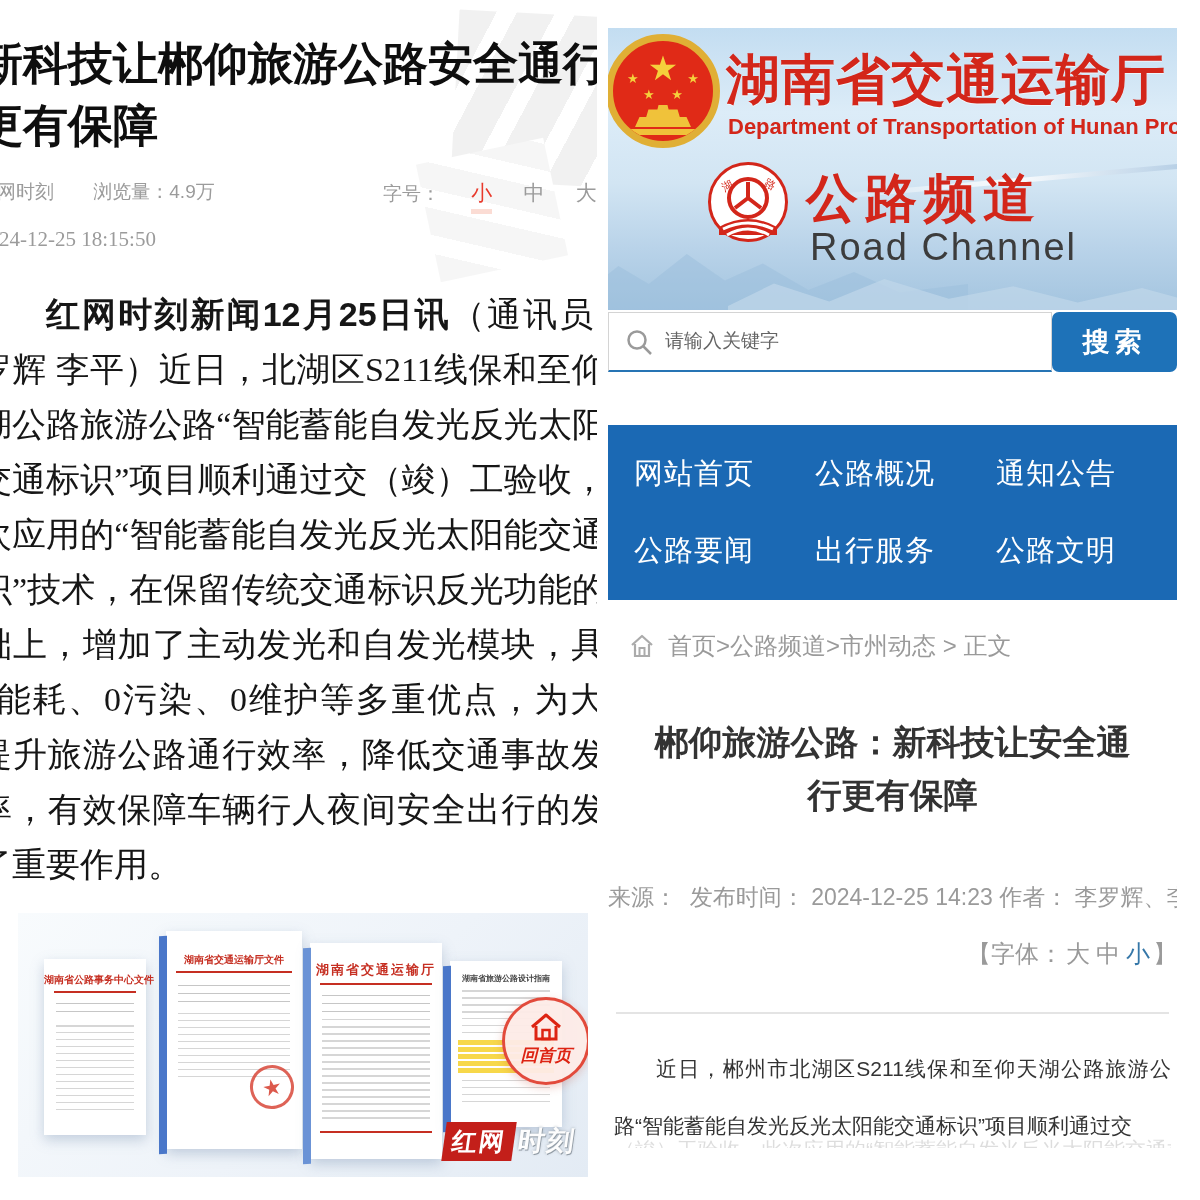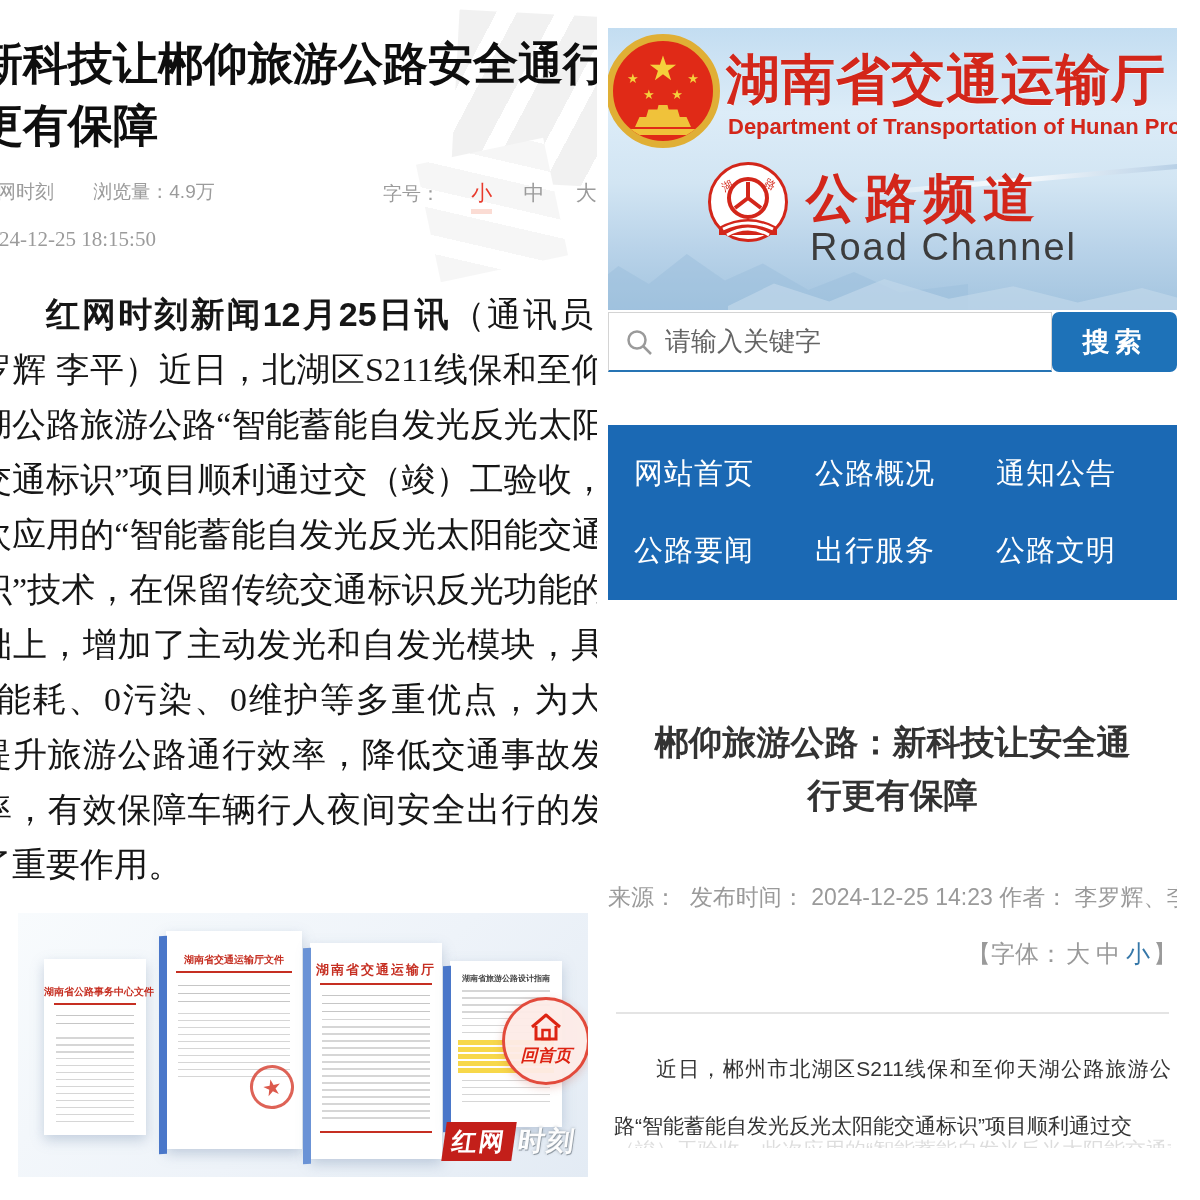--- a/index.html
+++ b/index.html
@@ -42,21 +42,21 @@
      overflow:hidden; }
   .doc { position:absolute; background:#fff; box-shadow:0 5px 12px rgba(110,135,170,.35); }
   .doc .spine { position:absolute; left:-7px; top:5px; bottom:-5px; width:8px;
      background:#4a77c9; transform:skewY(-4deg); }
   .doc-title { text-align:center; font-weight:700; color:#c62f22; white-space:nowrap; }
   .red-rule { height:2px; background:#c62f22; margin:4px 10px; }
   .flines { background:repeating-linear-gradient(#c6c6c6 0 1.5px,transparent 1.5px 8px); margin:6px 12px; }
   .flines.lite { background:repeating-linear-gradient(#d6d6d6 0 1.5px,transparent 1.5px 7px); }
   .hl-lines { background:repeating-linear-gradient(#f7d84a 0 5px,#fff 5px 7px); margin:4px 8px; }
 
-  .doc1 { left:26px;  top:46px; width:102px; height:176px; padding-top:26px; }
+  .doc1 { left:26px;  top:46px; width:102px; height:176px; padding-top:14px; }
   .doc2 { left:148px; top:18px; width:136px; height:218px; padding-top:22px; }
   .doc3 { left:292px; top:30px; width:132px; height:216px; padding-top:18px; }
   .doc4 { left:432px; top:48px; width:112px; height:166px; padding-top:12px; }
 
   .stamp { position:absolute; right:8px; bottom:40px; width:44px; height:44px;
      border:3px solid rgba(214,60,45,.8); border-radius:50%; color:rgba(214,60,45,.85);
      font-size:22px; line-height:40px; text-align:center; transform:rotate(-12deg); }
 
   .back-home { position:absolute; right:-2px; top:84px; width:88px; height:88px;
      border-radius:50%; background:rgba(253,235,231,.95); border:3px solid #e24a3b;
@@ -109,23 +109,23 @@
      border-radius:50%; background:#fff; border:3px solid #d3261a; }
   .channel-cn { position:absolute; left:198px; top:136px; font-size:52px; font-weight:700;
      color:#d3261a; letter-spacing:7px; white-space:nowrap; }
   .channel-en { position:absolute; left:202px; top:198px; font-size:38px; font-weight:500;
      color:#3c3c3c; letter-spacing:2px; white-space:nowrap;
      font-family:"Liberation Sans","DejaVu Sans",sans-serif; }
 
   .search-row { position:absolute; left:0; top:312px; width:569px; height:60px; display:flex; }
   .search-box { flex:1; background:#fff; border:1px solid #d4d4d4; border-bottom:2px solid #2674b4;
      display:flex; align-items:center; padding-left:16px; }
-  .search-box input { border:none; outline:none; flex:1; font-size:26px; color:#444;
+  .search-box input { border:none; outline:none; flex:1; font-size:19px; color:#444;
      margin-left:12px; background:transparent;
-     font-family:Liberation Serif, serif; }
+     font-family:Liberation Mono, monospace; }
   .search-box input::placeholder { color:#4a4a4a; opacity:.85; }
   .search-btn { width:125px; height:60px; background:#1e72b8; color:#fff; border:none;
      font-size:27px; font-weight:700; letter-spacing:5px; border-radius:7px; cursor:pointer;
      font-family:"Liberation Sans","DejaVu Sans",sans-serif; }
 
   .nav { position:absolute; left:0; top:425px; width:569px; height:175px; background:#1b69b4;
      display:grid; grid-template-columns:1fr 1fr 1fr; grid-template-rows:1fr 1fr;
      align-items:center; padding:10px 0 10px 26px; }
   .nav-item { color:#fff; font-size:29px; letter-spacing:1px; cursor:pointer; white-space:nowrap; }
 
@@ -273,20 +273,28 @@
 
   <nav class="nav">
     <span class="nav-item">网站首页</span>
     <span class="nav-item">公路概况</span>
     <span class="nav-item">通知公告</span>
     <span class="nav-item">公路要闻</span>
     <span class="nav-item">出行服务</span>
     <span class="nav-item">公路文明</span>
   </nav>
 
+  <div class="breadcrumb">
+    <svg width="28" height="28" viewBox="0 0 28 28">
+      <path d="M4 13 L14 4 L24 13" fill="none" stroke="#ababab" stroke-width="2.2" stroke-linejoin="round"></path>
+      <path d="M7 12 V24 H21 V12" fill="none" stroke="#ababab" stroke-width="2.2"></path>
+      <rect x="11.5" y="16" width="5" height="8" fill="none" stroke="#ababab" stroke-width="2"></rect>
+    </svg>
+    <span>首页&gt;公路频道&gt;市州动态 &gt; 正文</span>
+  </div>
 
   <h2 class="r-title">郴仰旅游公路：新科技让安全通行更有保障</h2>
 
   <div class="r-meta">
     <span>来源：</span>&nbsp;
     <span>发布时间：</span>
     <span>2024-12-25 14:23</span>
     <span>作者：</span>
     <span>李罗辉、李平</span>
   </div>

